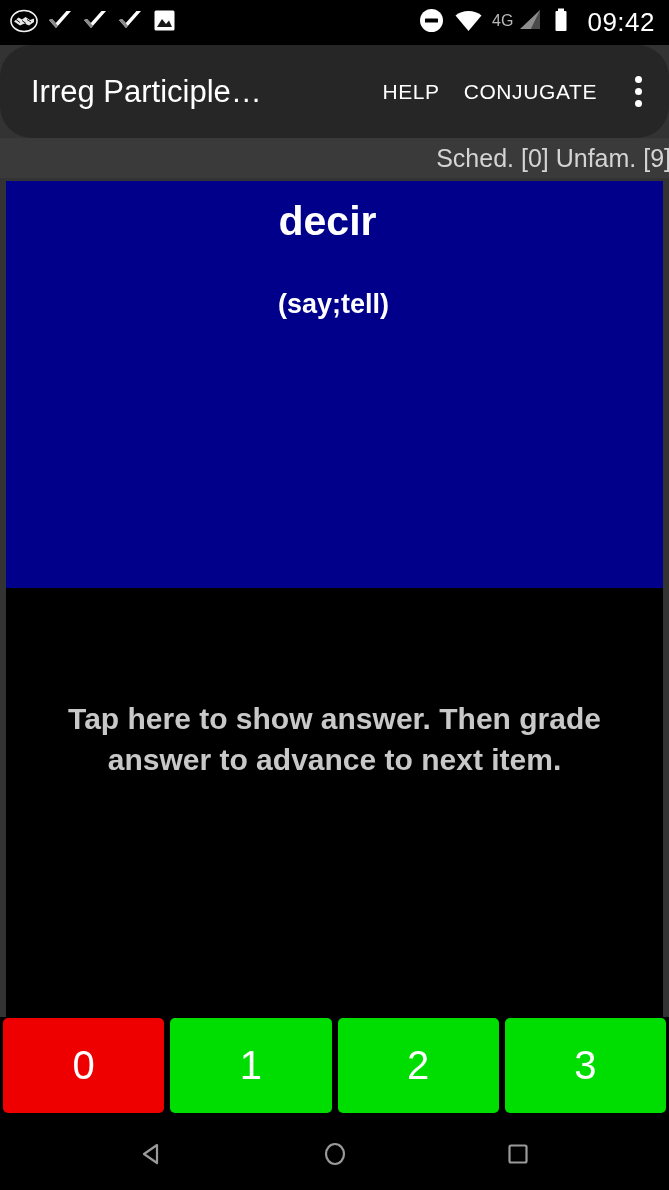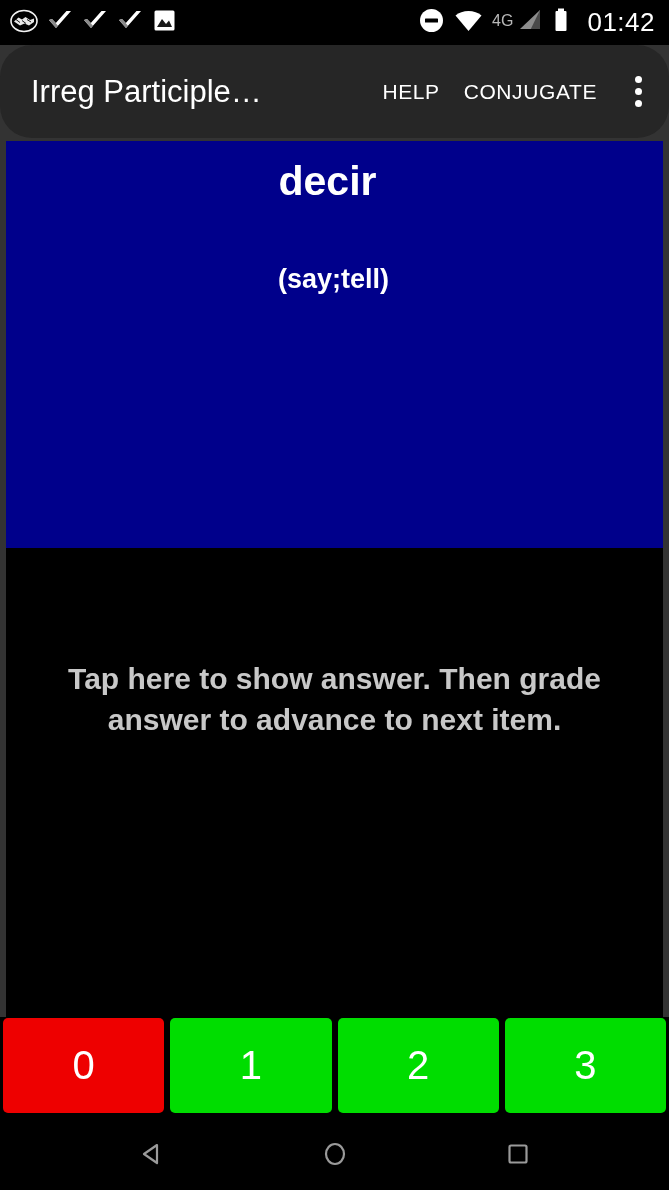--- a/index.html
+++ b/index.html
@@ -117,21 +117,21 @@
     color: #ffffff;
     font-size: 41px;
     font-weight: bold;
     line-height: 1.15;
     padding-right: 14px;
   }
   .q-gloss {
     color: #ffffff;
     font-size: 27px;
     font-weight: bold;
-    margin-top: 59px;
+    margin-top: 44px;
     padding-right: 2px;
   }
   .q-tense {
     color: #ffffff;
     font-size: 39px;
     font-weight: bold;
     margin-top: 45px;
     padding-right: 2px;
   }
 
@@ -245,37 +245,40 @@
           <path d="M2 22 L22 3 L22 22 Z" fill="#8d8d8d"></path>
           <path d="M12.8 22 L22 3 L22 22 Z" fill="#4a4a4a"></path>
         </svg>
       </span>
       <span class="sb-icon">
         <svg width="16" height="27" viewBox="0 0 16 27">
           <rect x="5" y="1.5" width="6" height="3" fill="#ffffff"></rect>
           <rect x="2.5" y="4" width="11" height="20" rx="1" fill="#ffffff"></rect>
         </svg>
       </span>
-      <span class="status-time">01:42</span>
+      <span class="status-time">09:42</span>
     </div>
   </div>
 
   <div class="app-bar">
     <div class="app-title">Irreg Participle…</div>
     <div class="app-actions">
       <div class="action-text">HELP</div>
       <div class="action-text">CONJUGATE</div>
       <div class="overflow-menu">
         <i></i>
           <i></i>
           <i></i>
       </div>
     </div>
   </div>
 
+  <div class="sched-strip">
+    <span class="sched-text">Sched. [0] Unfam. [9]</span>
+  </div>
 
   <div class="content">
 
     <div class="question-card" style="background: rgb(0, 0, 139);">
       <div class="q-term">decir</div>
       <div class="q-gloss">(say;tell)</div>
     </div>
 
     <div class="answer-card">
       <div class="answer-hint">Tap here to show answer. Then grade answer to advance to next item.</div>

